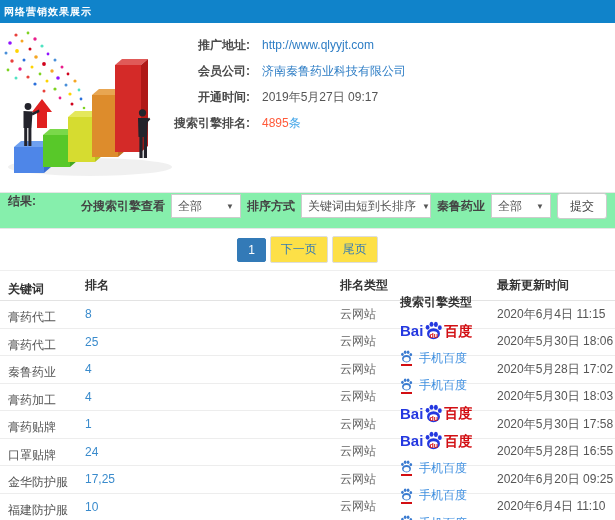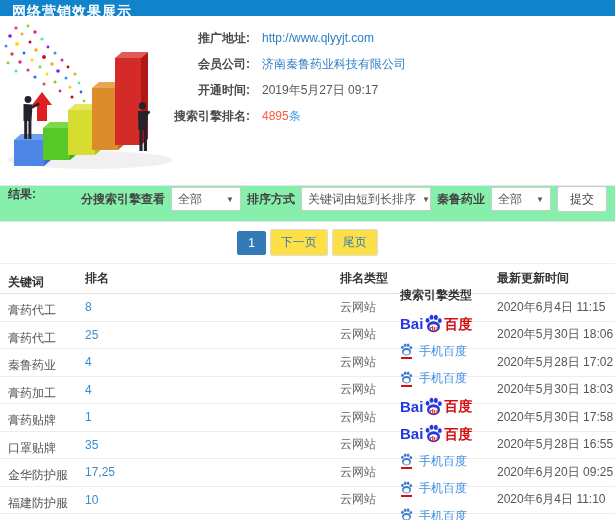--- a/index.html
+++ b/index.html
@@ -3,22 +3,22 @@
 <meta charset="utf-8">
 <style>
   * { margin:0; padding:0; box-sizing:border-box; }
   body { background:#fff; }
   .page {
     position:relative; width:615px; height:520px; overflow:hidden;
     background:#fff; font-family:"Liberation Sans","DejaVu Sans",sans-serif;
     font-size:12px; color:#555;
   }
   
-  .topbar { height:16px; background:#1083ca; color:#fff; font-size:14px;
-    font-weight:bold; line-height:23px; padding-left:12px; letter-spacing:1px; }
+  .topbar { height:23px; background:#1083ca; color:#fff; font-size:10px;
+    font-weight:bold; line-height:23px; padding-left:4px; letter-spacing:1px; }
   
   .info-section { position:relative; height:169px; background:#fff; }
   .illustration { position:absolute; left:2px; top:6px; }
   .info-rows { position:absolute; left:150px; top:14px; }
   .info-row { display:flex; align-items:center; margin-bottom:10px; height:16px; }
   .info-label { display:inline-block; width:100px; text-align:right;
     font-weight:bold; color:#4a4a4a; }
   .info-value { margin-left:12px; color:#555; text-decoration:none; }
   .info-value.link { color:#2d7dc5; cursor:pointer; }
   .hl-num { margin-left:12px; color:#ff5a3a; }
@@ -318,21 +318,21 @@
                   <ellipse cx="12" cy="16" rx="8.2" ry="7" fill="#2438e0"></ellipse>
                   <ellipse cx="12" cy="17" rx="5.2" ry="4.2" fill="#fff"></ellipse>
                 </svg><span class="baidu-du">du</span></span>
               <span class="baidu-cn">百度</span>
             </span>
           </span>
           <span class="c5">2020年5月30日 17:58</span>
         </div>
         <div class="trow">
           <span class="c1">口罩贴牌</span>
-          <span class="c2"><a class="rank-link">35</a></span>
+          <span class="c2"><a class="rank-link">24</a></span>
           <span class="c3">云网站</span>
           <span class="c4">
             <span class="mobile-baidu">
               <span class="mobile-icon"><svg width="13" height="13" viewBox="0 0 24 24">
                   <ellipse cx="4.5" cy="8" rx="2.4" ry="3" fill="#3a7bd0"></ellipse>
                   <ellipse cx="9.5" cy="4" rx="2.5" ry="3.2" fill="#3a7bd0"></ellipse>
                   <ellipse cx="15" cy="4.3" rx="2.5" ry="3.2" fill="#3a7bd0"></ellipse>
                   <ellipse cx="20" cy="8.5" rx="2.4" ry="3" fill="#3a7bd0"></ellipse>
                   <ellipse cx="12" cy="16" rx="8.2" ry="7" fill="#3a7bd0"></ellipse>
                   <ellipse cx="12" cy="17" rx="5.2" ry="4.2" fill="#fff"></ellipse>

